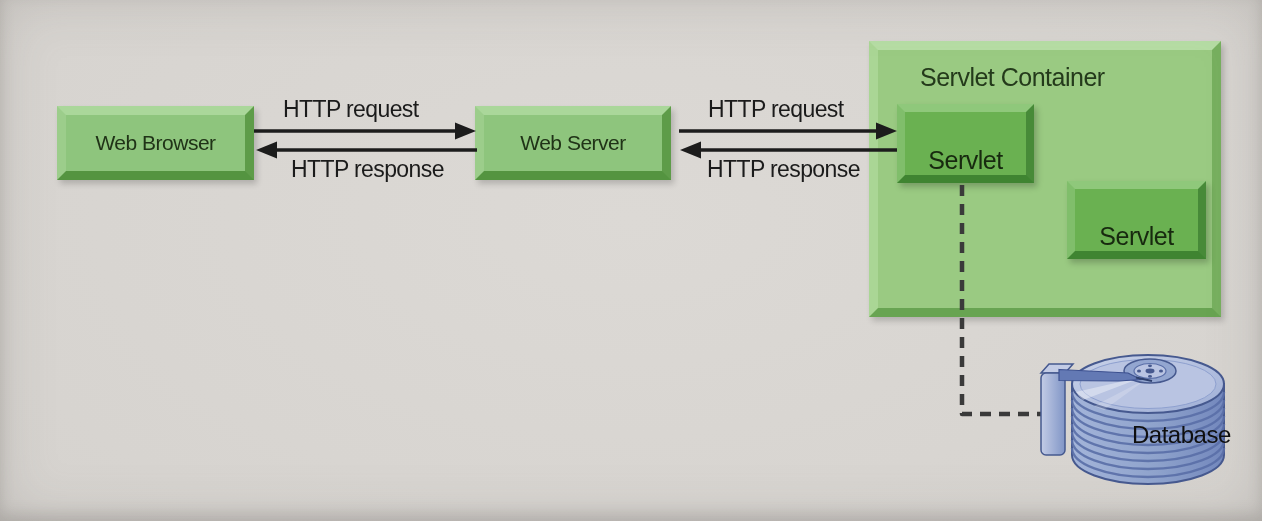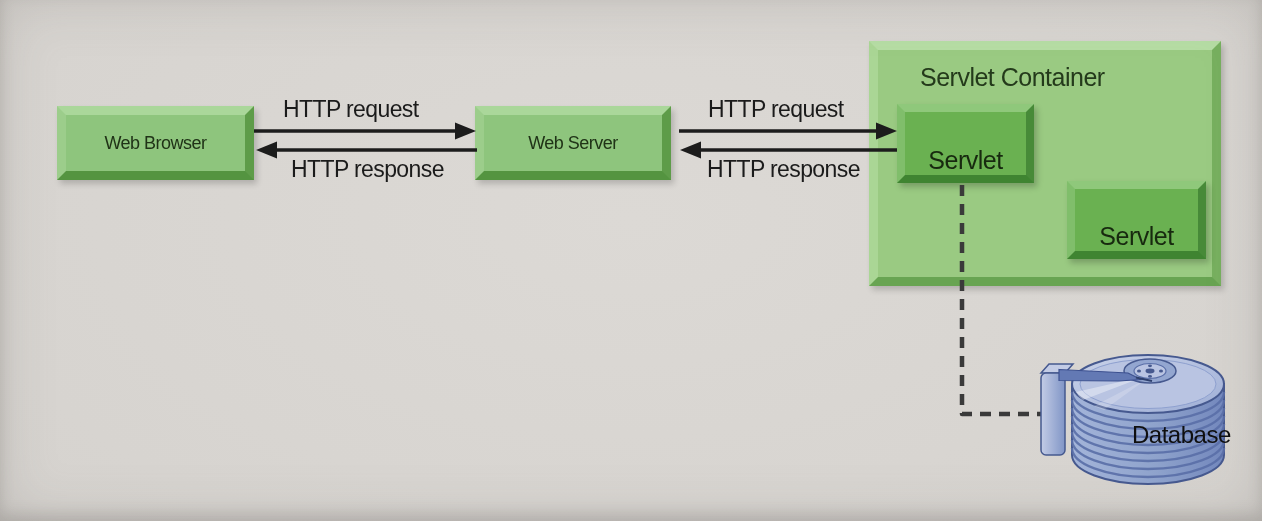--- a/index.html
+++ b/index.html
@@ -15,21 +15,21 @@
   .bevel-box{
     position:absolute;display:flex;align-items:center;justify-content:center;
     border-style:solid;box-sizing:border-box;
     box-shadow:3px 4px 6px rgba(0,0,0,.18);
   }
   .node-small{
     border-width:9px;background:#8ec57d;
     border-color:#aad79a #5e9c49 #549440 #9ccd8b;
   }
   .node-small .node-label{
-    font-size:18px;color:#203317;letter-spacing:-.5px;white-space:nowrap;
+    font-size:21px;color:#203317;letter-spacing:-.5px;white-space:nowrap;
   }
   .container-box{
     border-width:9px;background:#9aca82;
     border-color:#b6dda4 #77b05f #68a452 #aad695;
   }
   .container-title{
     position:absolute;left:42px;top:13px;font-size:25px;color:#243a1b;
     letter-spacing:-.5px;white-space:nowrap;
   }
   .servlet-box{
@@ -57,21 +57,21 @@
 <div id="stage">
 
   <div class="bevel-box node-small" style="left:57px;top:106px;width:197px;height:74px;">
     <span class="node-label">Web Browser</span>
   </div>
 
   <div class="bevel-box node-small" style="left:475px;top:106px;width:196px;height:74px;">
     <span class="node-label">Web Server</span>
   </div>
 
-  <div class="bevel-box container-box" style="left:869px;top:41px;width:352px;height:245px;">
+  <div class="bevel-box container-box" style="left:869px;top:41px;width:352px;height:276px;">
     <span class="container-title">Servlet Container</span>
   </div>
 
   <div class="bevel-box servlet-box" style="left:897px;top:104px;width:137px;height:79px;">
     <span class="node-label">Servlet</span>
   </div>
 
   <div class="bevel-box servlet-box" style="left:1067px;top:181px;width:139px;height:78px;">
     <span class="node-label">Servlet</span>
   </div>

